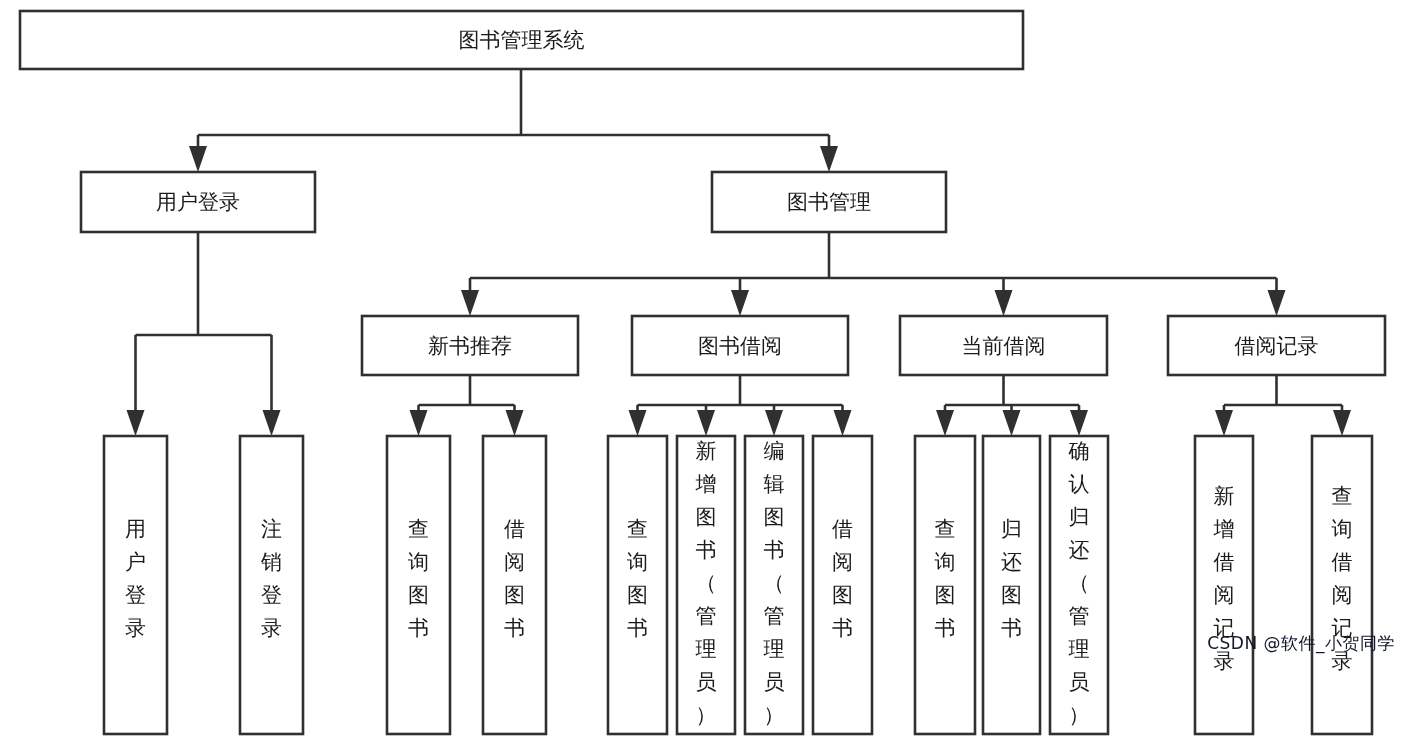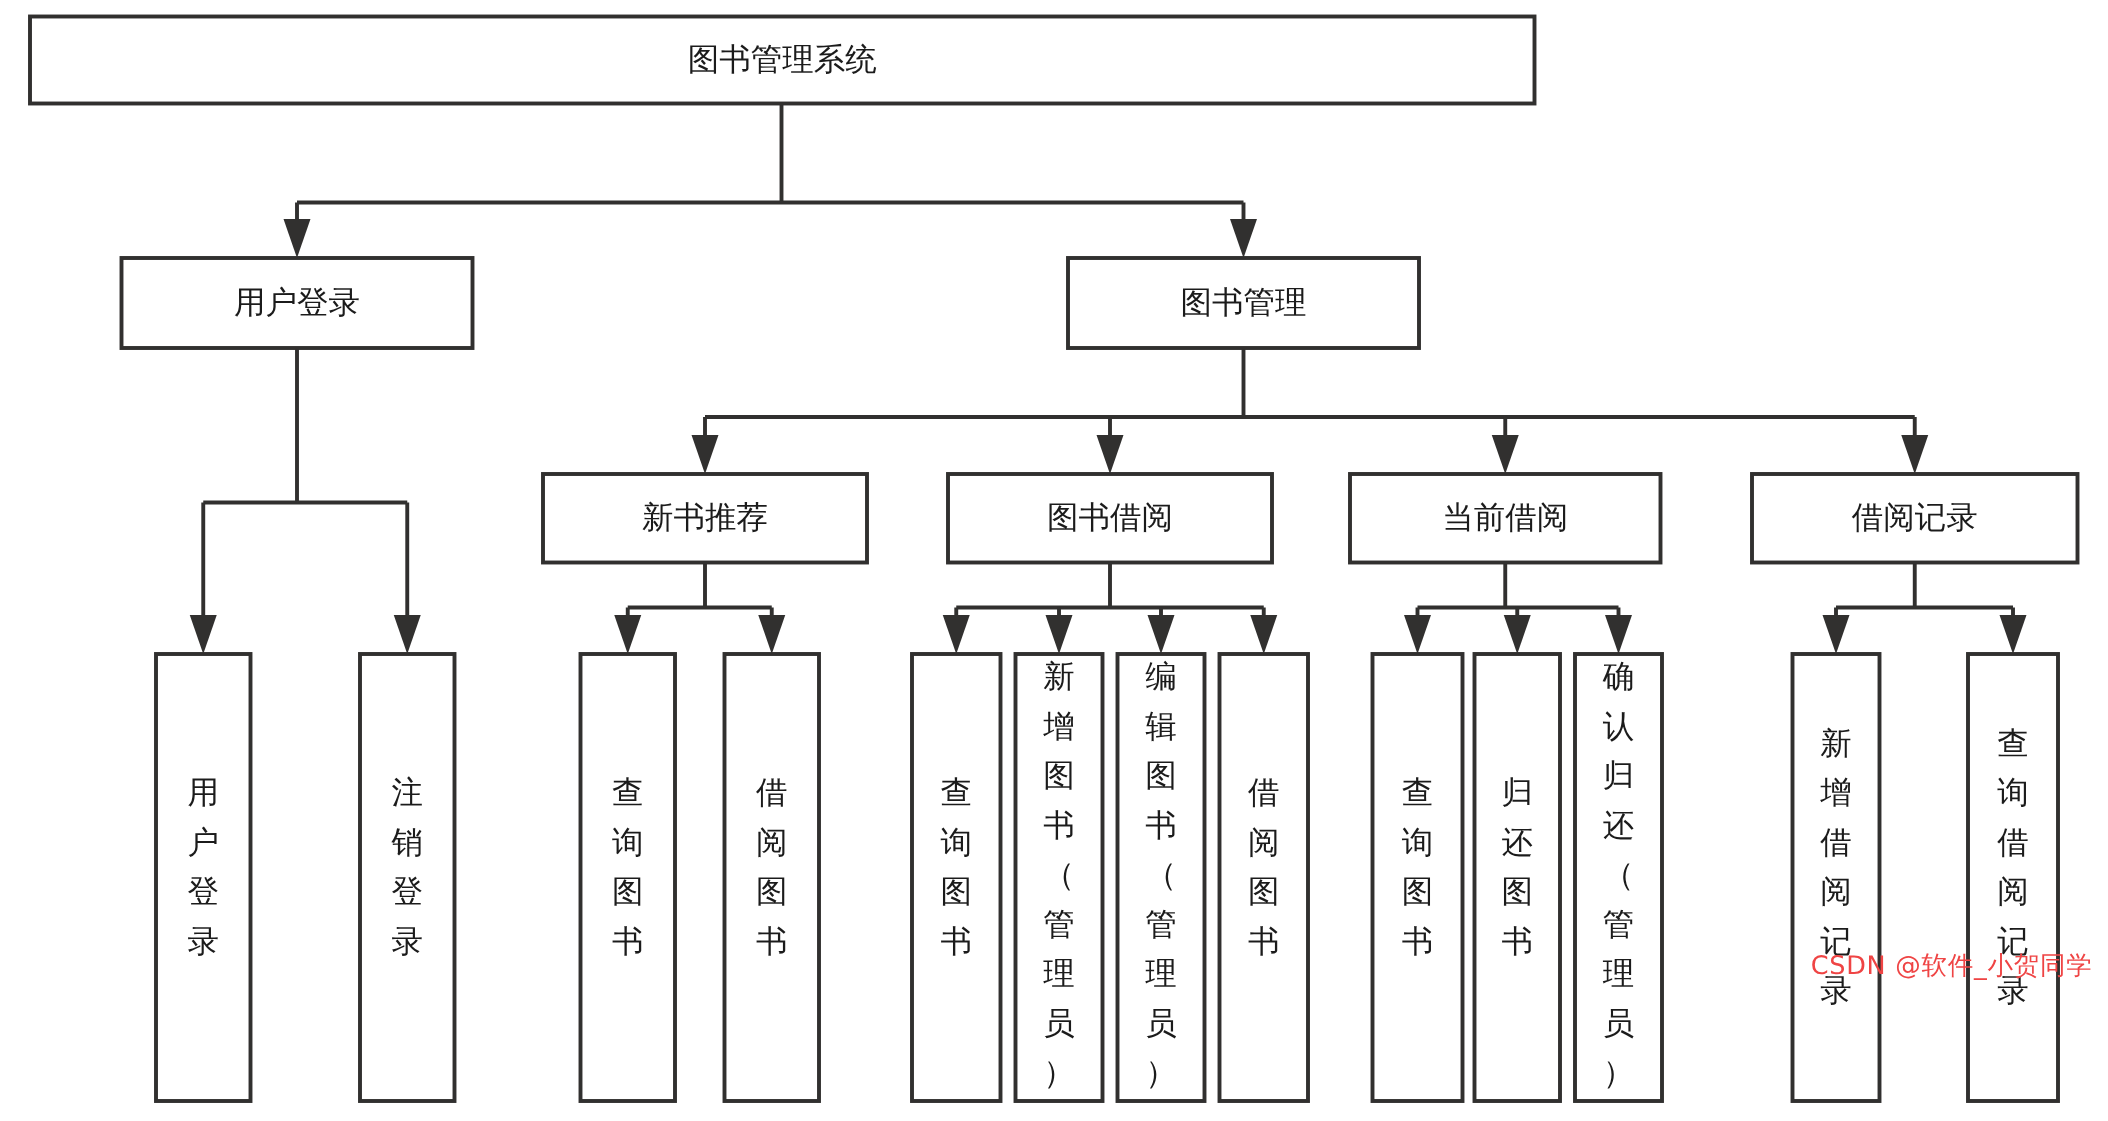--- a/index.html
+++ b/index.html
@@ -50,21 +50,21 @@
   .node-label-vertical {
     fill: #1b1b1b;
     font-family: "DejaVu Sans", "Liberation Sans", sans-serif;
     font-size: 21px;
     text-anchor: middle;
   }
   .watermark-text {
     position: absolute;
     right: 10px;
     bottom: 6px;
-    color: #ef4444;
+    color: #0f172a;
     font-size: 17px;
     font-family: "DejaVu Sans", "Liberation Sans", sans-serif;
     letter-spacing: 0.5px;
     white-space: nowrap;
     pointer-events: none;
   }
 </style>
 </head>
 <body>
 

